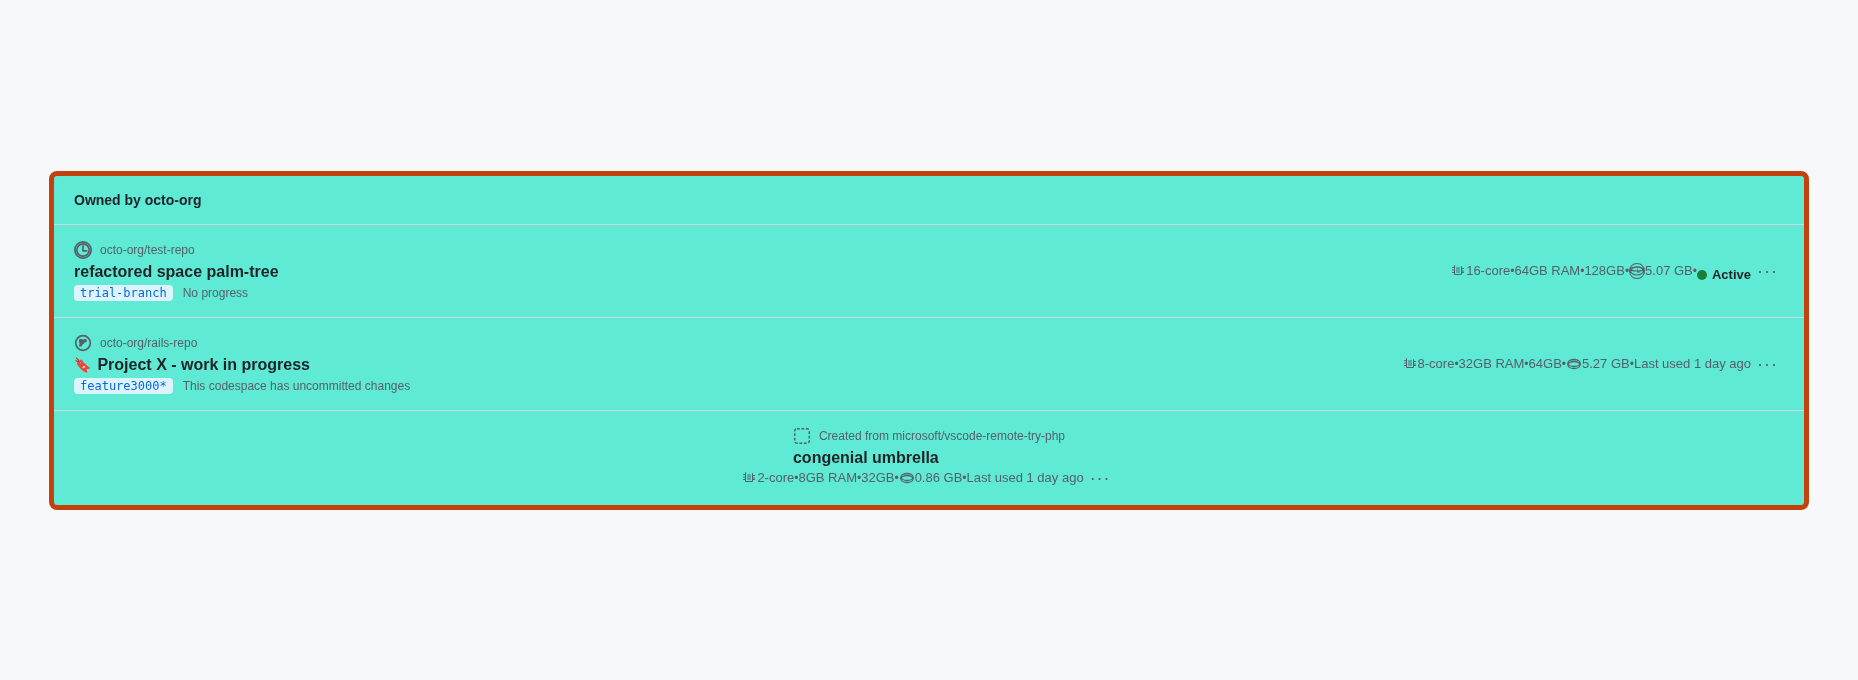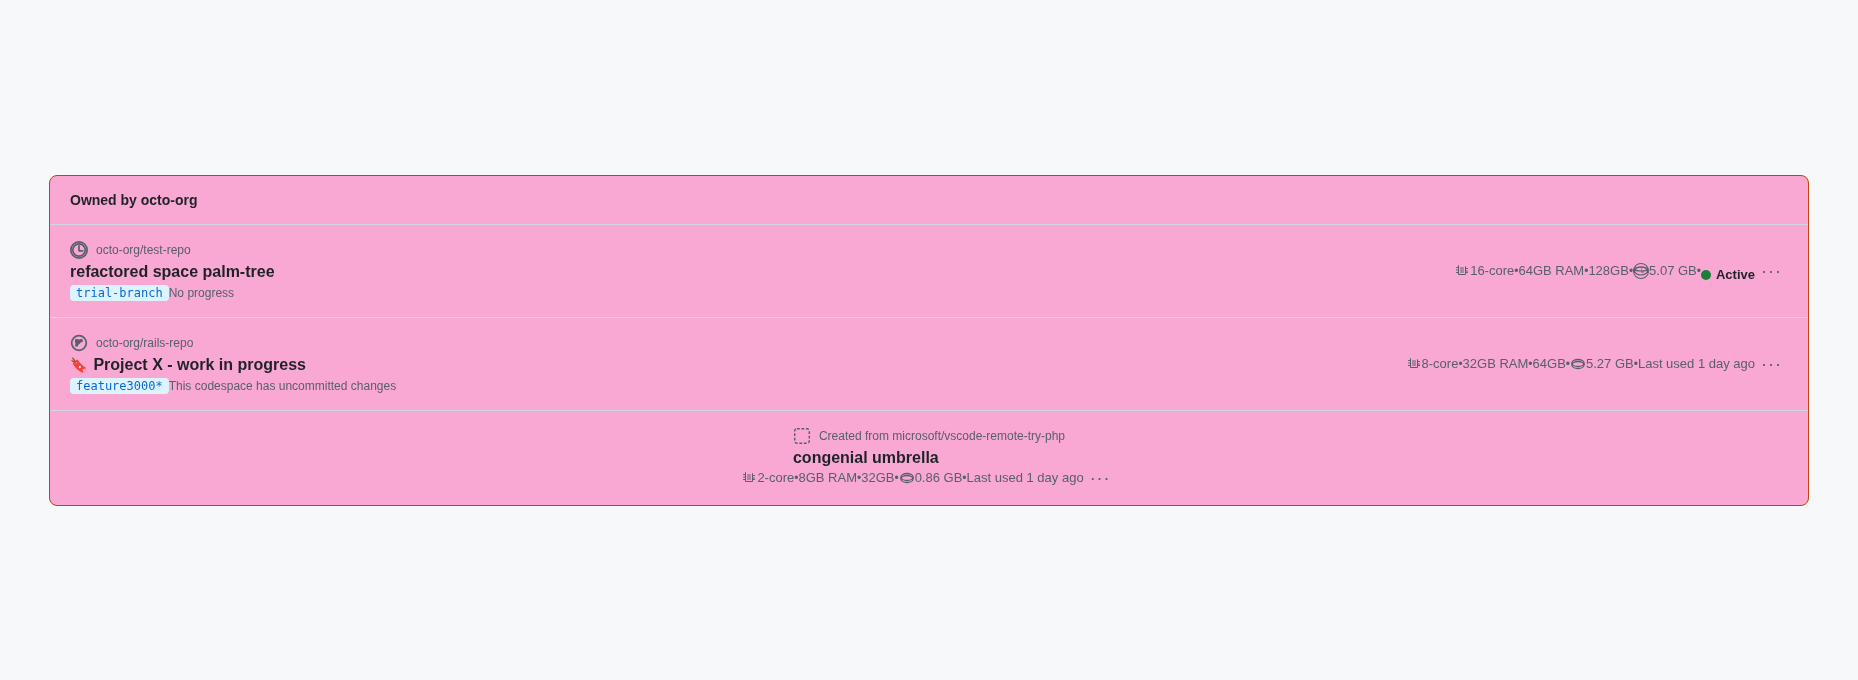--- a/index.html
+++ b/index.html
@@ -7,22 +7,22 @@
       font-family: -apple-system, BlinkMacSystemFont, "Segoe UI", Helvetica, Arial, sans-serif;
       font-size: 14px;
       background: #f6f8fa;
       display: flex;
       justify-content: center;
       align-items: center;
       min-height: 100vh;
       padding: 20px;
     }
     .card {
-      background: #f9a8d4;
-      border: 1px solid #c2410c;
+      background: #5eead4;
+      border: 5px solid #c2410c;
       border-radius: 8px;
       width: 1760px;
       max-width: 100%;
     }
     .card-header {
       padding: 16px 20px;
       border-bottom: 1px solid #d0d7de;
     }
     .card-header-title {
       font-weight: 600;
@@ -142,21 +142,21 @@
       padding: 2px 6px;
       border-radius: 4px;
       display: flex;
       align-items: center;
       letter-spacing: 1px;
       line-height: 1;
     }
     .branch-info-line {
       display: flex;
       align-items: center;
-      gap: 0;
+      gap: 10px;
     }
     svg {
       display: inline-block;
     }
   </style>
 </head>
 <body>
 
 <div class="card">
   <div class="card-header">

